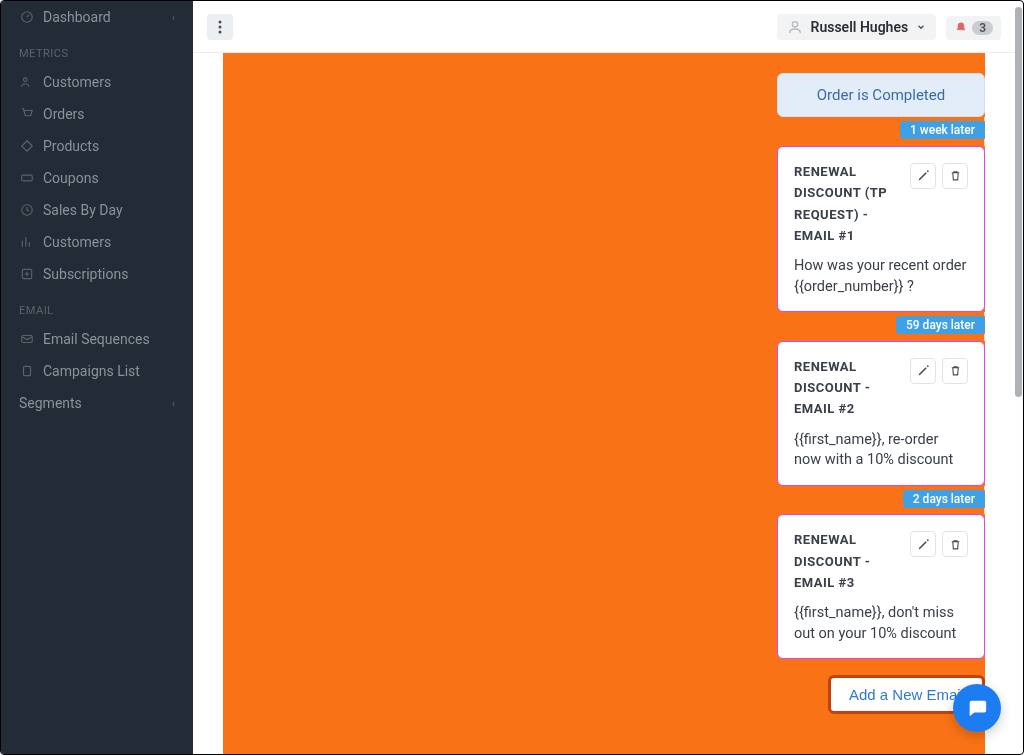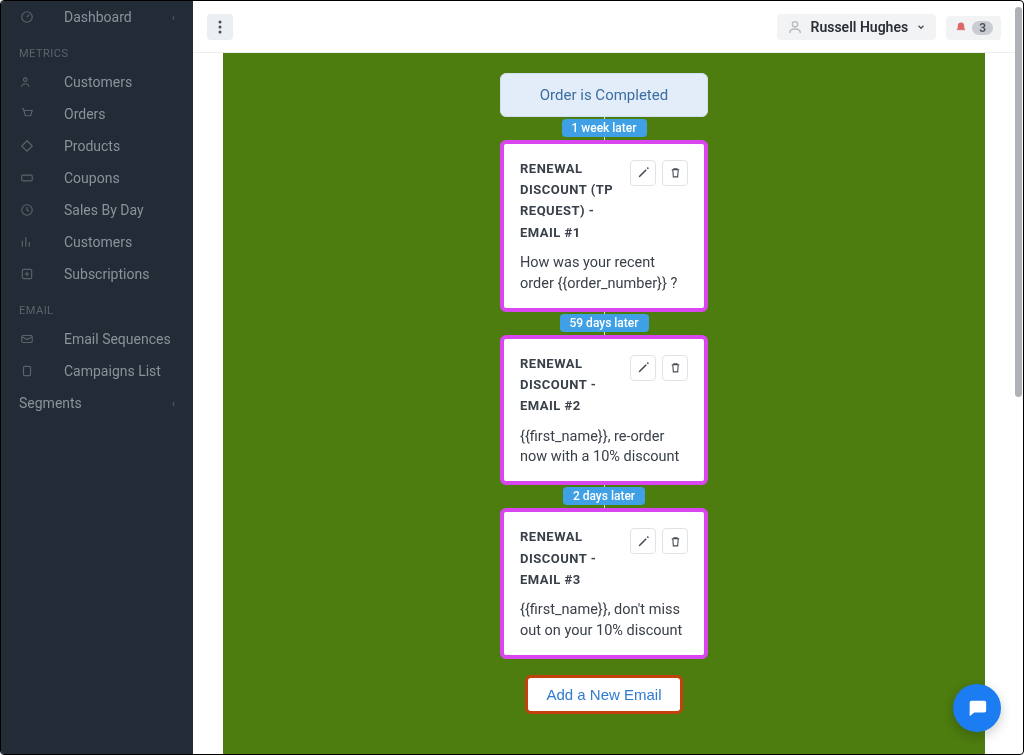--- a/index.html
+++ b/index.html
@@ -25,21 +25,21 @@
     padding: 16px 18px;
     font-size: 17px;
     color: #fff;
   }
   .brand .blue { color: #6fa4d4; font-weight: 600; }
   .brand .odin { color: #e8ecef; }
   .side-item {
     display: flex;
     align-items: center;
     padding: 8px 18px;
-    gap: 29px;
+    gap: 8px;
     cursor: pointer;
     color: #8a929b;
     position: relative;
   }
   .side-item .label { flex: 1; }
   .side-item .chev {
     font-size: 10px;
     color: #636a73;
   }
   .side-header {
@@ -90,24 +90,24 @@
     padding: 5px 8px;
     display:flex;align-items:center;gap:4px;
     cursor:pointer;
   }
   .notif-badge {
     background:#c9cdd2; border-radius:9px; padding:0 7px;
     font-size:12px; font-weight:600; color:#4b5057;
   }
   .content {
     flex:1;
-    background:#4d7c0f;
+    background:#f97316;
     margin: 0 30px;
     overflow-y:auto;
-    display:flex;flex-direction:column;align-items:center;
+    display:flex;flex-direction:column;align-items:flex-end;
     padding-top: 20px;
     padding-bottom: 40px;
   }
   .trigger-box {
     width: 208px;
     background:#e2edf9;
     border:1px solid #cfe0f3;
     border-radius:6px;
     text-align:center;
     padding:12px 10px;
@@ -121,21 +121,21 @@
     background:#3fa0e5;
     color:#fff;
     border-radius:4px;
     padding:2px 10px;
     font-size:12px;
     font-weight:500;
   }
   .email-card {
     width: 208px;
     background:#fff;
-    border:4px solid #d946ef;
+    border:1px solid #d946ef;
     border-radius:6px;
     padding:14px 16px;
   }
   .email-card .head {
     display:flex; gap:8px; align-items:flex-start;
   }
   .email-card .title {
     flex:1;
     font-size:13px;
     font-weight:700;

